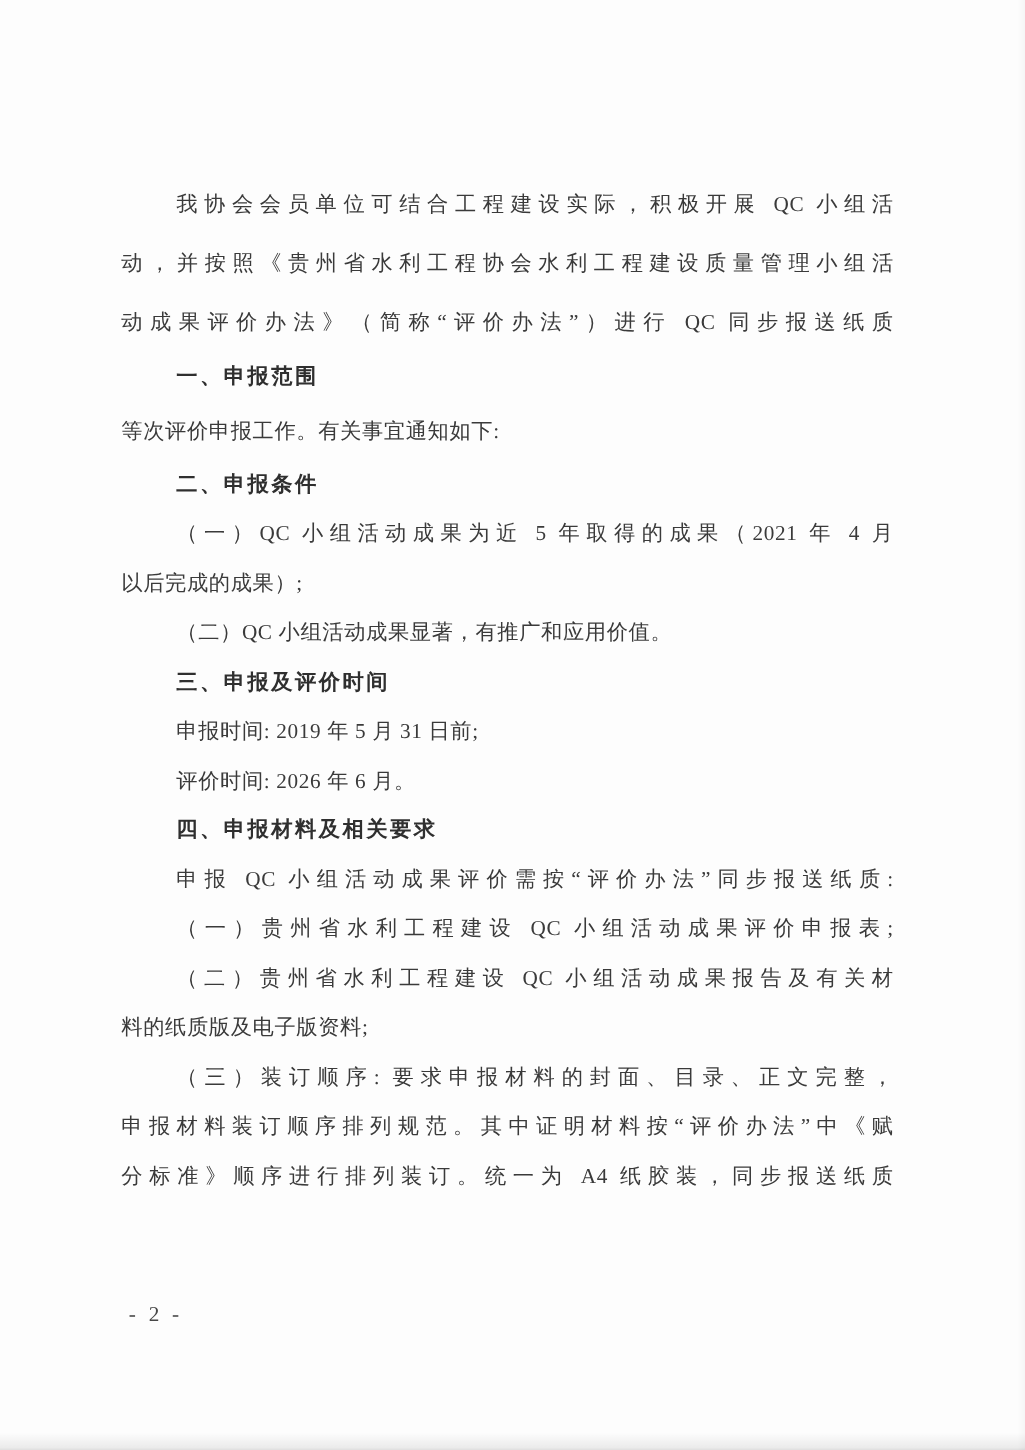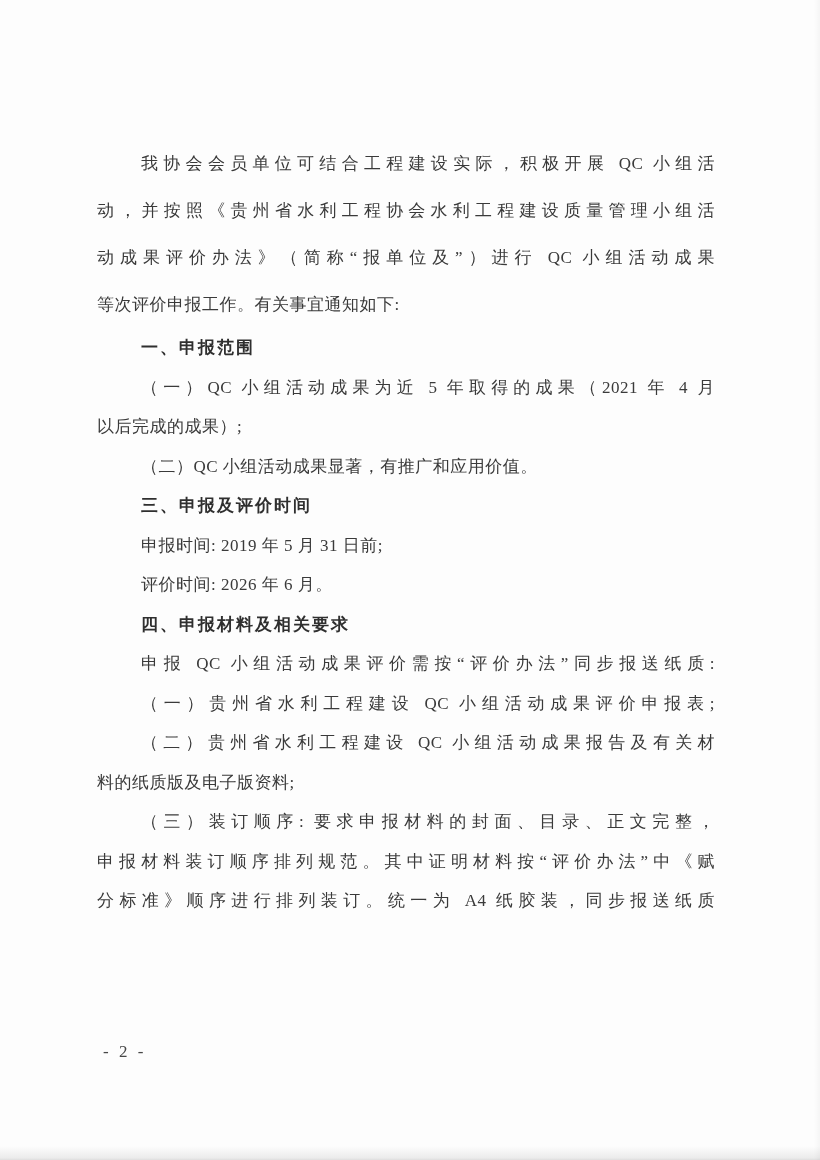--- a/index.html
+++ b/index.html
@@ -77,23 +77,24 @@
   }
 </style>
 </head>
 <body>
 
 <div class="page">
   <div class="content">
     <div>
         <div class="line lead indent justify">我协会会员单位可结合工程建设实际，积极开展 QC 小组活</div>
         <div class="line lead justify">动，并按照《贵州省水利工程协会水利工程建设质量管理小组活</div>
-        <div class="line lead justify">动成果评价办法》（简称“报单位及”）进行 QC 小组活动成果</div>
+        <div class="line lead justify">动成果评价办法》（简称“评价办法”）进行 QC 同步报送纸质</div>
+        <div class="line indent bold">一、申报范围</div>
         <div class="line lead">等次评价申报工作。有关事宜通知如下:</div>
-        <div class="line indent bold">一、申报范围</div>
+        <div class="line indent bold">二、申报条件</div>
         <div class="line indent justify">（一）QC 小组活动成果为近 5 年取得的成果（2021 年 4 月</div>
         <div class="line">以后完成的成果）;</div>
         <div class="line indent">（二）QC 小组活动成果显著，有推广和应用价值。</div>
         <div class="line indent bold">三、申报及评价时间</div>
         <div class="line indent">申报时间: 2019 年 5 月 31 日前;</div>
         <div class="line indent">评价时间: 2026 年 6 月。</div>
         <div class="line indent bold">四、申报材料及相关要求</div>
         <div class="line indent justify">申报 QC 小组活动成果评价需按“评价办法”同步报送纸质:</div>
         <div class="line indent justify">（一）贵州省水利工程建设 QC 小组活动成果评价申报表;</div>
         <div class="line indent justify">（二）贵州省水利工程建设 QC 小组活动成果报告及有关材</div>

